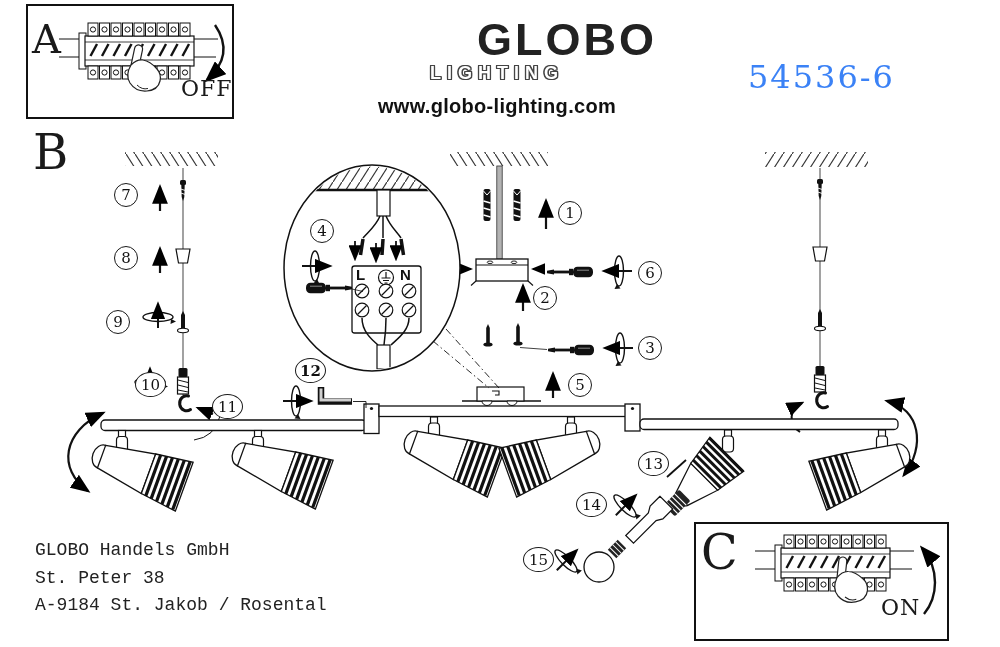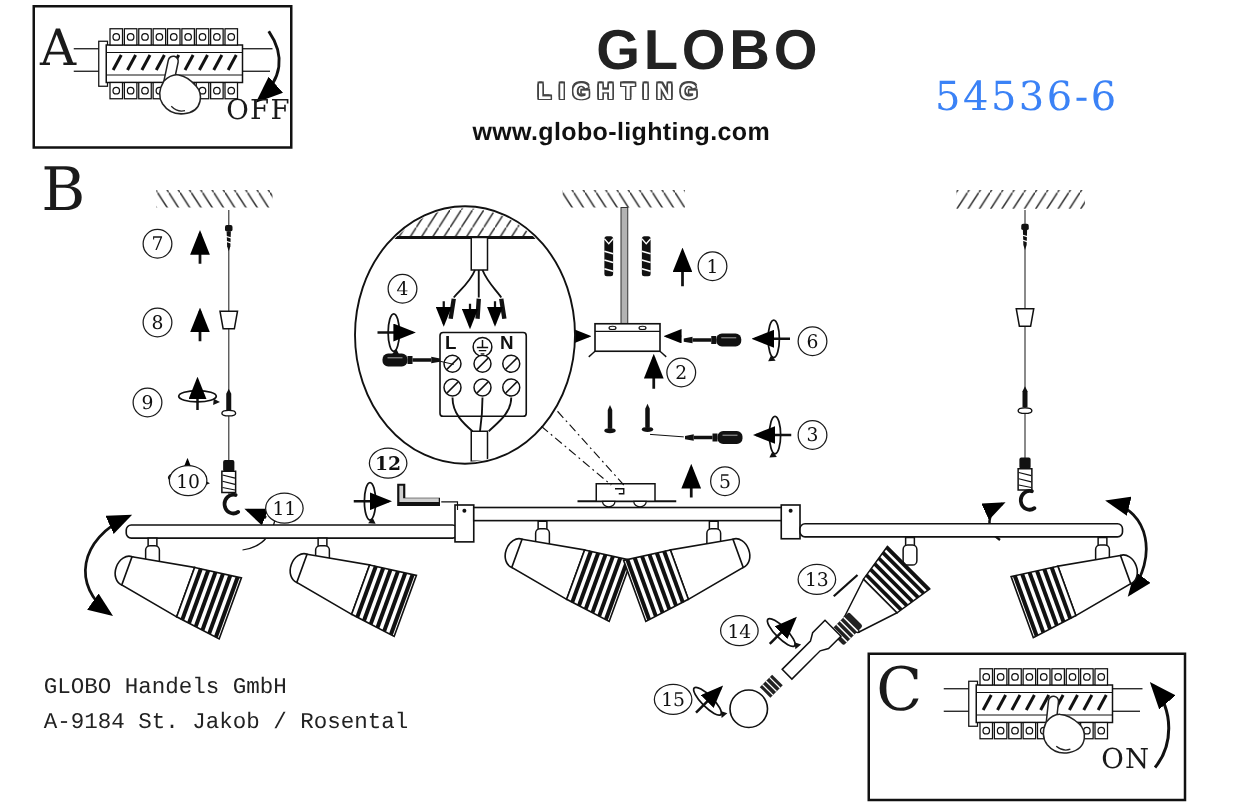--- a/index.html
+++ b/index.html
@@ -368,16 +368,17 @@
 <div class="badge bs" style="left:106px;top:310px;">9</div>
 <div class="badge bw" style="left:99px;top:372px;margin-left:36px;">10</div>
 <div class="badge bw" style="left:212px;top:394px;">11</div>
 <div class="badge bw" style="left:295px;top:358px;font-weight:bold;">12</div>
 <div class="badge bw" style="left:638px;top:451px;">13</div>
 <div class="badge bw" style="left:576px;top:492px;text-align:right;">14</div>
 <div class="badge bw" style="left:523px;top:547px;">15</div>
 
 <div class="abs addr">
   <div>GLOBO Handels GmbH</div>
+  <div>St. Peter 38</div>
   <div>A-9184 St. Jakob / Rosental</div>
 </div>
 
 </div>
 
 </body></html>

